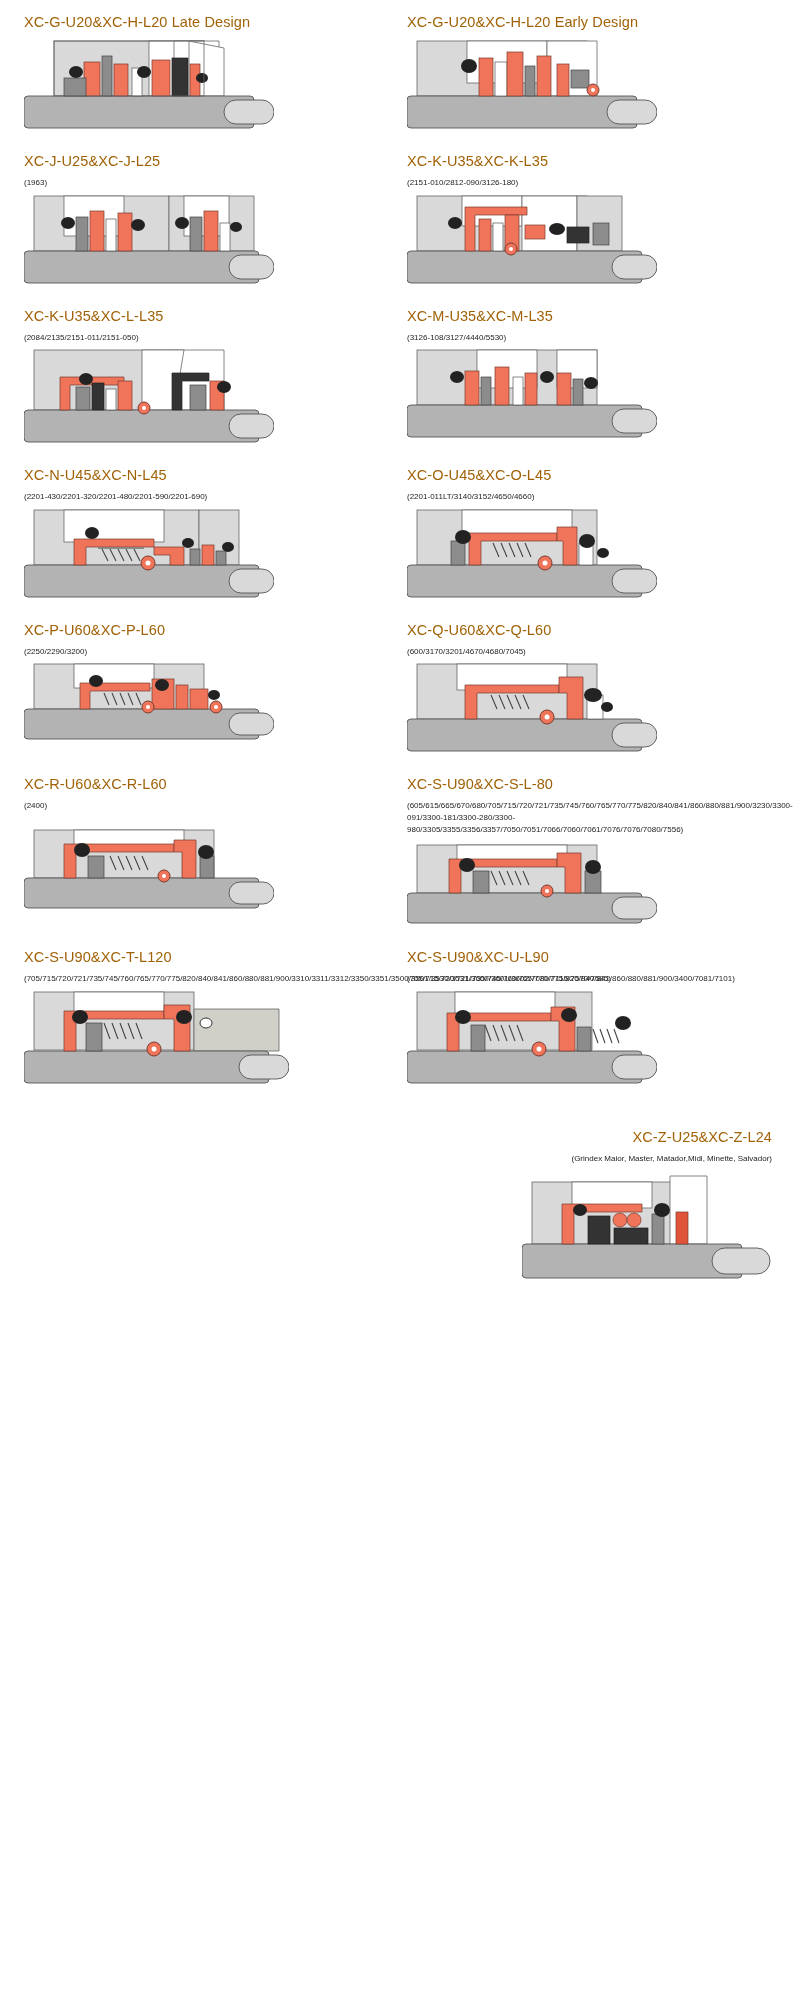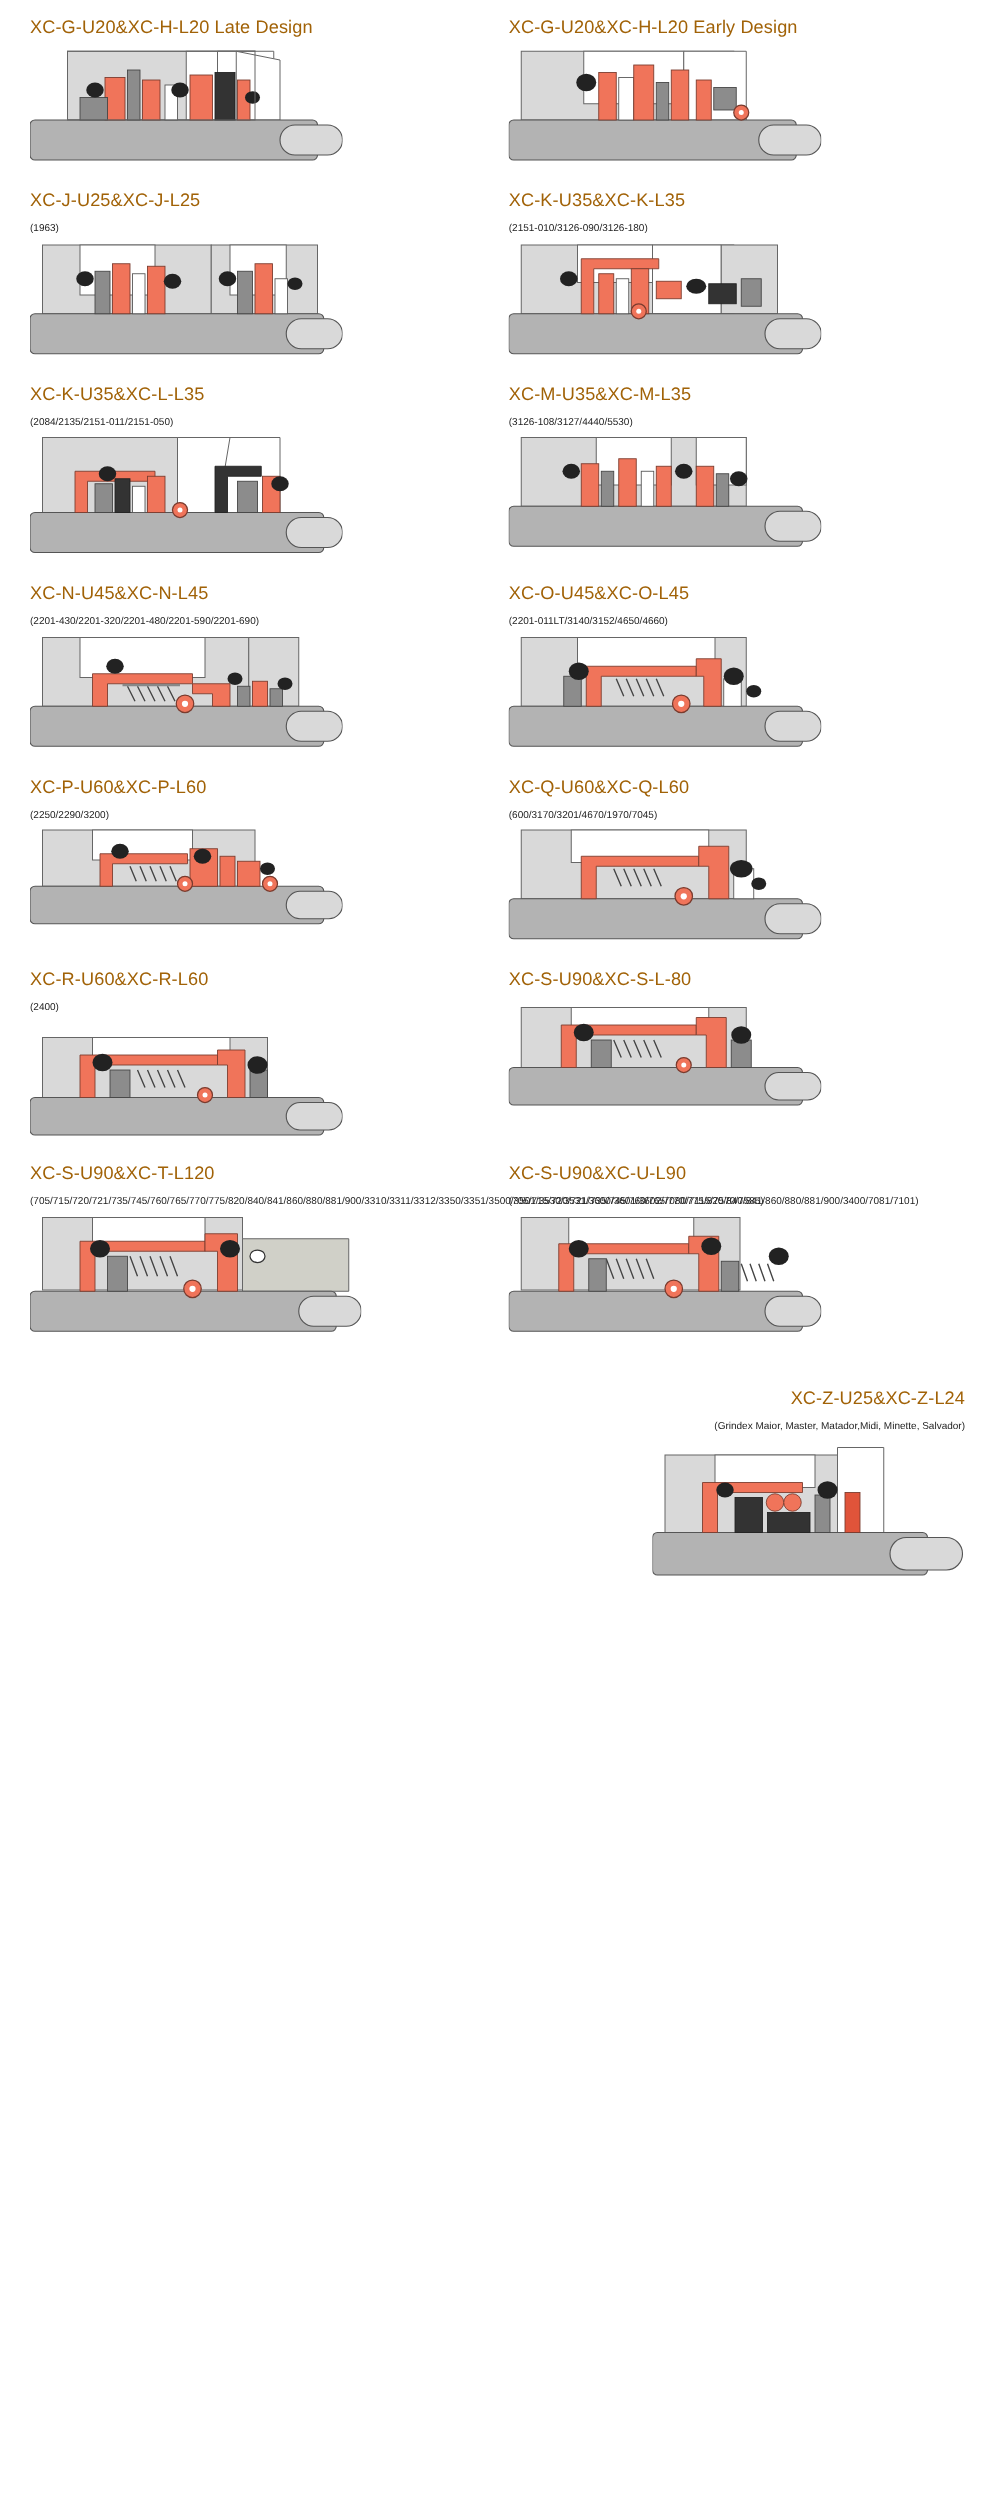--- a/index.html
+++ b/index.html
@@ -131,21 +131,21 @@
           <ellipse cx="44" cy="30" rx="7" ry="6" fill="#222"></ellipse>
           <ellipse cx="114" cy="32" rx="7" ry="6" fill="#222"></ellipse>
           <ellipse cx="158" cy="30" rx="7" ry="6" fill="#222"></ellipse>
           <ellipse cx="212" cy="34" rx="6" ry="5" fill="#222"></ellipse>
         </svg>
       </div>
     </div>
 
     <div class="cell">
       <div class="title">XC-K-U35&amp;XC-K-L35</div>
-      <div class="codes">(2151-010/3126-090/3126-180)</div>
+      <div class="codes">(2151-010/2812-090/3126-180)</div>
       <div class="figure">
         <svg width="250" height="105" viewBox="0 0 250 105">
           <rect x="10" y="3" width="170" height="55" fill="#d9d9d9" stroke="#666" stroke-width="0.8"></rect>
           <rect x="55" y="3" width="60" height="30" fill="#ffffff" stroke="#666" stroke-width="0.8"></rect>
           <polygon points="115,3 170,3 170,58 115,58" fill="#ffffff" stroke="#666" stroke-width="0.8"></polygon>
           <rect x="170" y="3" width="45" height="55" fill="#d9d9d9" stroke="#666" stroke-width="0.8"></rect>
           <rect x="0" y="58" width="235" height="32" rx="4" fill="#b3b3b3" stroke="#555" stroke-width="0.9"></rect>
           <rect x="205" y="62" width="45" height="24" rx="12" fill="#d9d9d9" stroke="#555" stroke-width="0.9"></rect>
           <path d="M58 14 L120 14 L120 22 L68 22 L68 58 L58 58 Z" fill="#f0745a" stroke="#7a3b2e" stroke-width="0.7"></path>
           <rect x="72" y="26" width="12" height="32" fill="#f0745a" stroke="#7a3b2e" stroke-width="0.7"></rect>
@@ -287,21 +287,21 @@
           <circle cx="124" cy="46" r="6" fill="#f0745a" stroke="#7a3b2e"></circle>
           <circle cx="124" cy="46" r="2" fill="#fff"></circle>
           <circle cx="192" cy="46" r="6" fill="#f0745a" stroke="#7a3b2e"></circle>
           <circle cx="192" cy="46" r="2" fill="#fff"></circle>
         </svg>
       </div>
     </div>
 
     <div class="cell">
       <div class="title">XC-Q-U60&amp;XC-Q-L60</div>
-      <div class="codes">(600/3170/3201/4670/1970/7045)</div>
+      <div class="codes">(600/3170/3201/4670/4680/7045)</div>
       <div class="figure">
         <svg width="250" height="105" viewBox="0 0 250 105">
           <rect x="10" y="3" width="180" height="55" fill="#d9d9d9" stroke="#666" stroke-width="0.8"></rect>
           <rect x="50" y="3" width="110" height="26" fill="#ffffff" stroke="#666" stroke-width="0.8"></rect>
           <rect x="0" y="58" width="235" height="32" rx="4" fill="#b3b3b3" stroke="#555" stroke-width="0.9"></rect>
           <rect x="205" y="62" width="45" height="24" rx="12" fill="#d9d9d9" stroke="#555" stroke-width="0.9"></rect>
           <path d="M58 24 L152 24 L152 32 L70 32 L70 58 L58 58 Z" fill="#f0745a" stroke="#7a3b2e" stroke-width="0.7"></path>
           <path d="M152 16 L176 16 L176 58 L160 58 L160 32 L152 32 Z" fill="#f0745a" stroke="#7a3b2e" stroke-width="0.7"></path>
           <g stroke="#444" stroke-width="1.1" fill="none">
             <path d="M84 34 l6 14 M92 34 l6 14 M100 34 l6 14 M108 34 l6 14 M116 34 l6 14"></path>
@@ -334,20 +334,21 @@
           <ellipse cx="58" cy="34" rx="8" ry="7" fill="#222"></ellipse>
           <ellipse cx="182" cy="36" rx="8" ry="7" fill="#222"></ellipse>
           <circle cx="140" cy="60" r="6" fill="#f0745a" stroke="#7a3b2e"></circle>
           <circle cx="140" cy="60" r="2" fill="#fff"></circle>
         </svg>
       </div>
     </div>
 
     <div class="cell">
       <div class="title">XC-S-U90&amp;XC-S-L-80</div>
+      <div class="codes wide">(605/615/665/670/680/705/715/720/721/735/745/760/765/770/775/820/840/841/860/880/881/900/3230/3300-091/3300-181/3300-280/3300-980/3305/3355/3356/3357/7050/7051/7066/7060/7061/7076/7076/7080/7556)</div>
       <div class="figure">
         <svg width="250" height="100" viewBox="0 0 250 100">
           <rect x="10" y="6" width="180" height="48" fill="#d9d9d9" stroke="#666" stroke-width="0.8"></rect>
           <rect x="50" y="6" width="110" height="20" fill="#ffffff" stroke="#666" stroke-width="0.8"></rect>
           <rect x="0" y="54" width="235" height="30" rx="4" fill="#b3b3b3" stroke="#555" stroke-width="0.9"></rect>
           <rect x="205" y="58" width="45" height="22" rx="11" fill="#d9d9d9" stroke="#555" stroke-width="0.9"></rect>
           <path d="M42 20 L150 20 L150 28 L54 28 L54 54 L42 54 Z" fill="#f0745a" stroke="#7a3b2e" stroke-width="0.7"></path>
           <path d="M150 14 L174 14 L174 54 L158 54 L158 28 L150 28 Z" fill="#f0745a" stroke="#7a3b2e" stroke-width="0.7"></path>
           <g stroke="#444" stroke-width="1.1" fill="none">
             <path d="M84 32 l6 14 M92 32 l6 14 M100 32 l6 14 M108 32 l6 14 M116 32 l6 14"></path>

